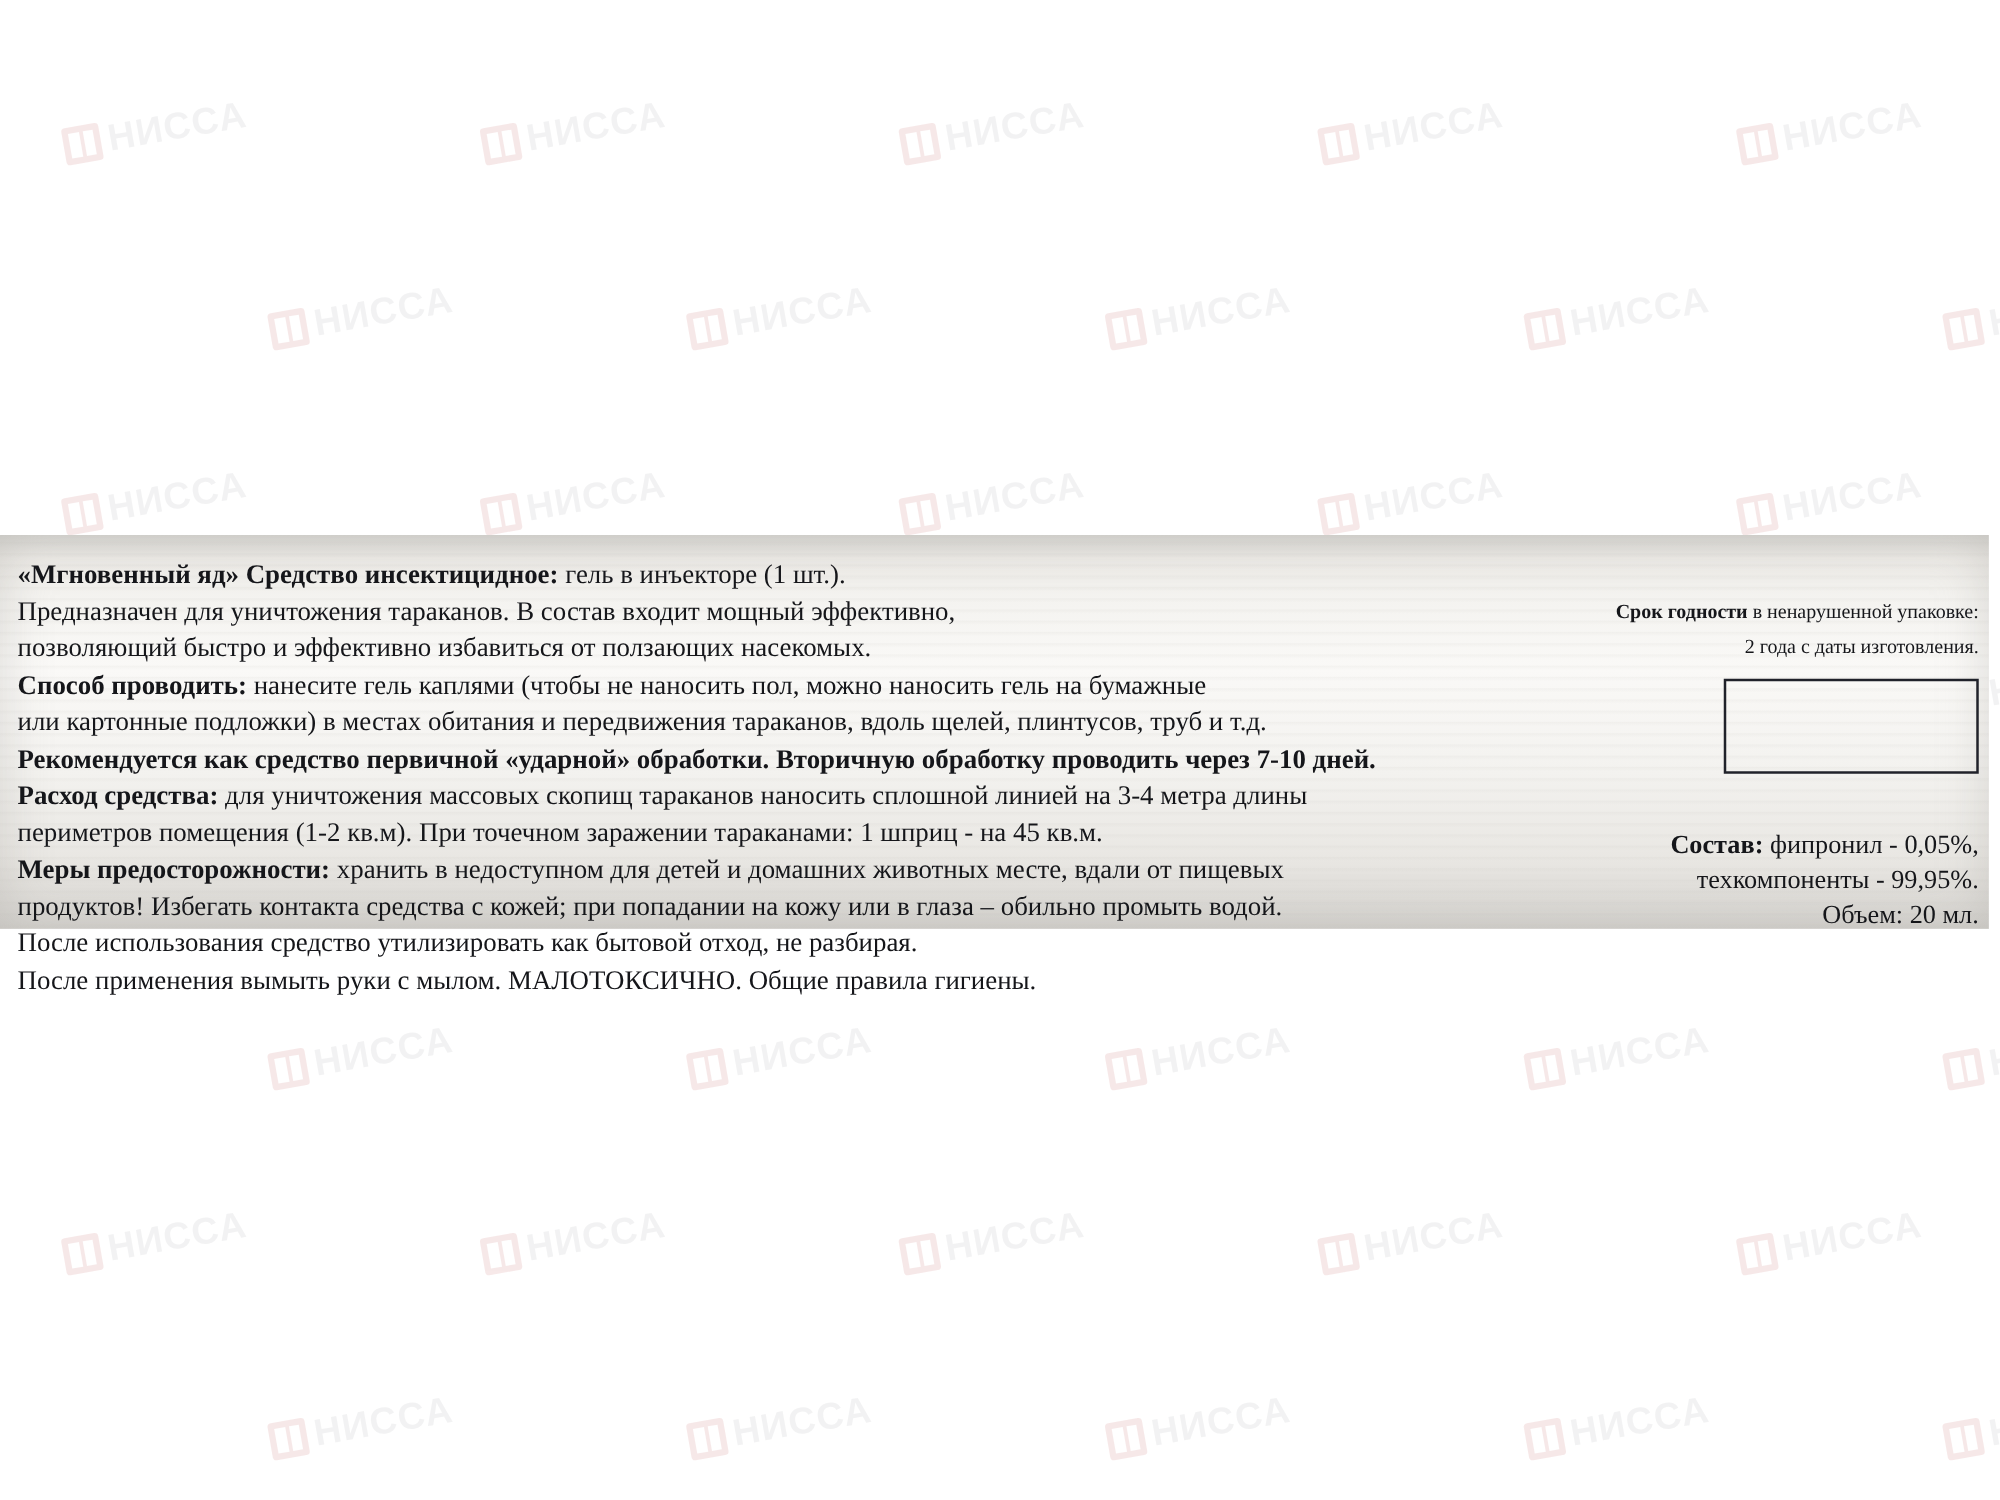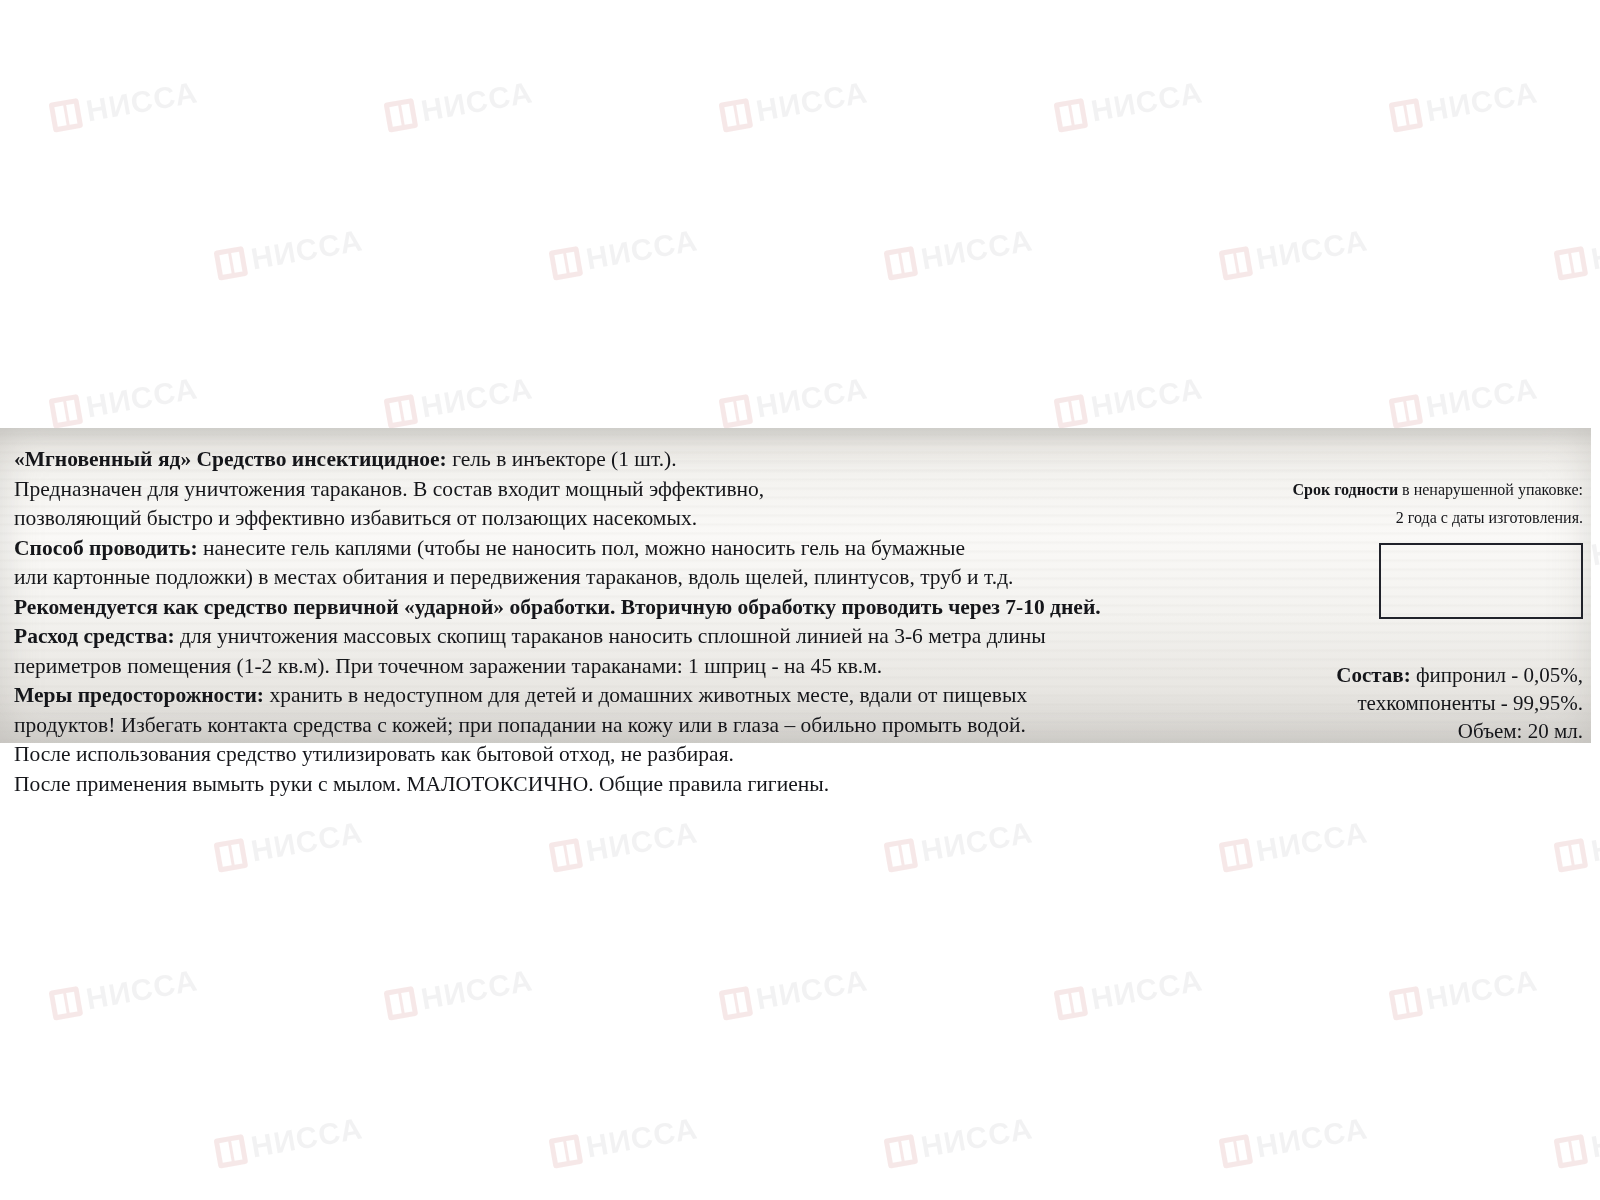--- a/index.html
+++ b/index.html
@@ -344,21 +344,21 @@
       <p>позволяющий быстро и эффективно избавиться от ползающих насекомых.</p>
 
       <p>
         <span class="b">Способ проводить:</span><span> нанесите гель каплями (чтобы не наносить пол, можно наносить гель на бумажные</span>
       </p>
       <p>или картонные подложки) в местах обитания и передвижения тараканов, вдоль щелей, плинтусов, труб и т.д.</p>
 
       <p class="b">Рекомендуется как средство первичной «ударной» обработки. Вторичную обработку проводить через 7-10 дней.</p>
 
       <p>
-        <span class="b">Расход средства:</span><span> для уничтожения массовых скопищ тараканов наносить сплошной линией на 3-6 метра длины</span>
+        <span class="b">Расход средства:</span><span> для уничтожения массовых скопищ тараканов наносить сплошной линией на 3-4 метра длины</span>
       </p>
       <p>периметров помещения (1-2 кв.м). При точечном заражении тараканами: 1 шприц - на 45 кв.м.</p>
 
       <p>
         <span class="b">Меры предосторожности:</span><span> хранить в недоступном для детей и домашних животных месте, вдали от пищевых</span>
       </p>
       <p>продуктов! Избегать контакта средства с кожей; при попадании на кожу или в глаза – обильно промыть водой.</p>
       <p>После использования средство утилизировать как бытовой отход, не разбирая.</p>
 
       <p>После применения вымыть руки с мылом. МАЛОТОКСИЧНО. Общие правила гигиены.</p>

